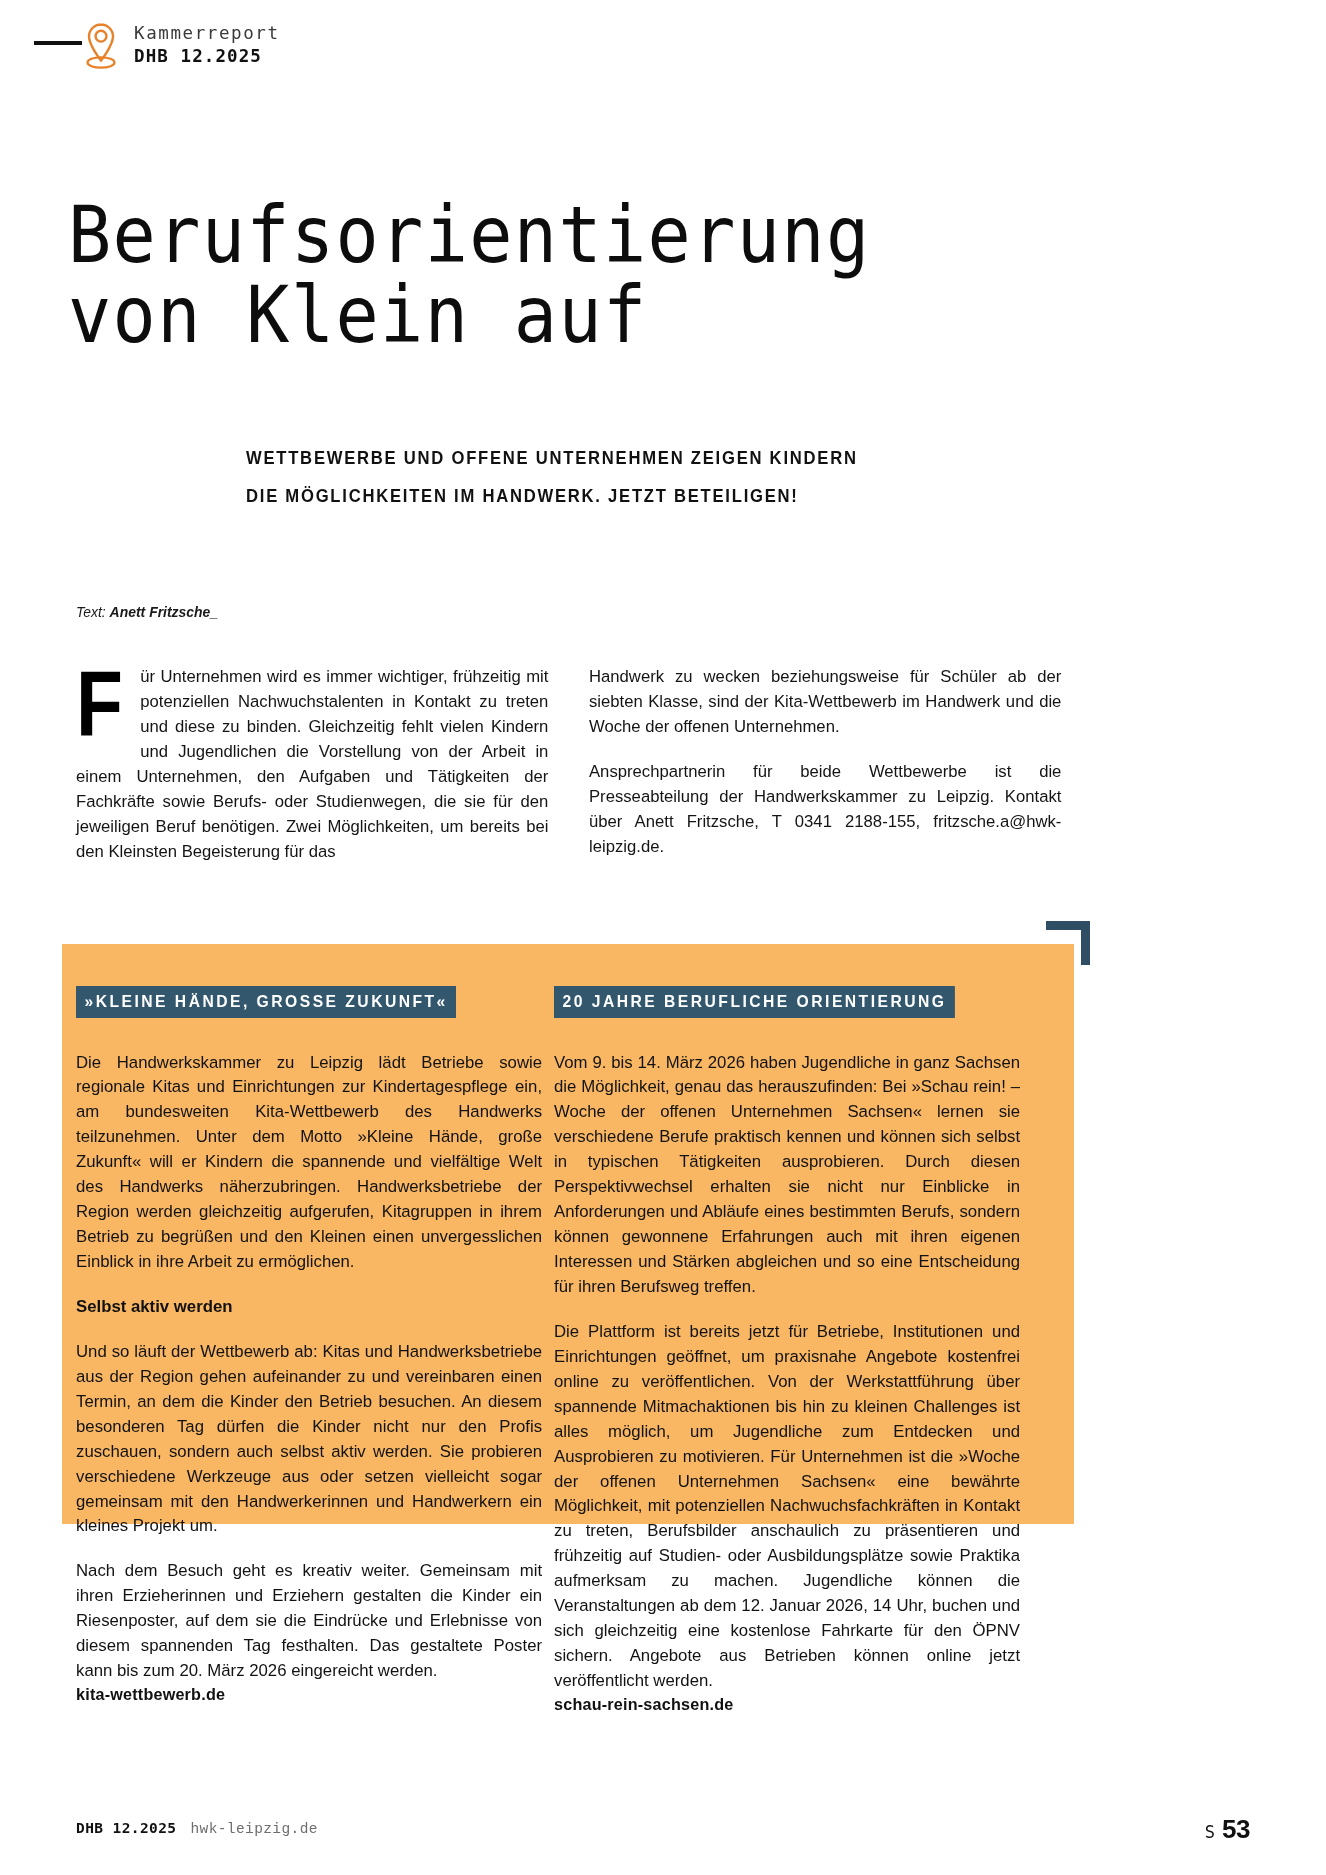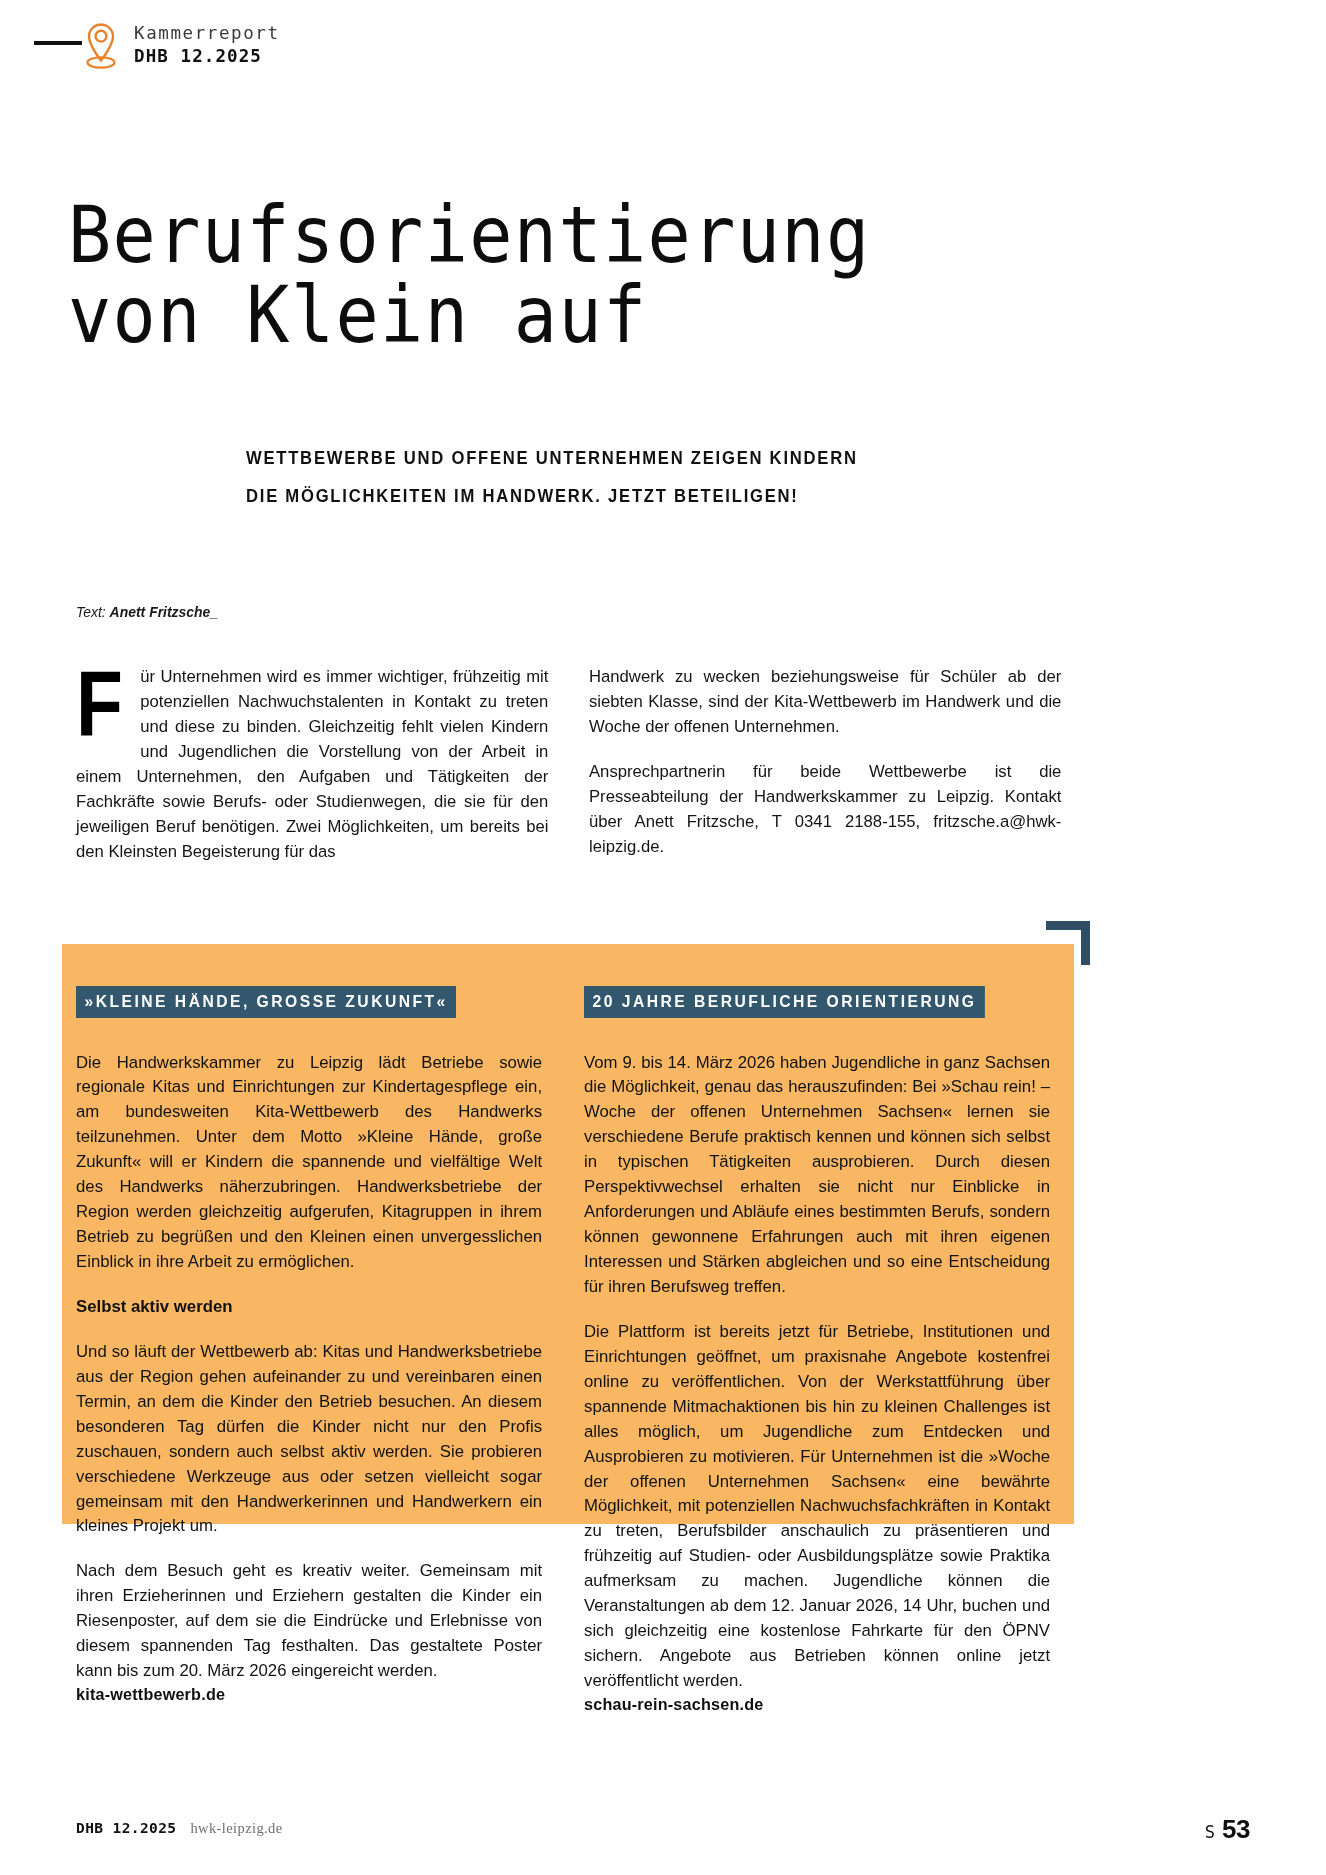--- a/index.html
+++ b/index.html
@@ -179,21 +179,20 @@
     width: 9px; height: 44px;
     background: #2f4e63;
   }
 
   .panel-cols {
     position: absolute;
     left: 76px;
     top: 986px;
     width: 986px;
     display: flex;
-    gap: 30px;
   }
   .panel-col { width: 478px; }
 
   .badge {
     display: inline-block;
     background: #33586e;
     color: #ffffff;
     font-weight: bold;
     font-size: 16.5px;
     letter-spacing: 2.6px;
@@ -241,21 +240,21 @@
     gap: 14px;
   }
   .footer-dhb {
     font-family: "DejaVu Sans Mono", monospace;
     font-weight: bold;
     font-size: 14.5px;
     letter-spacing: 0.4px;
     color: #111111;
   }
   .footer-url {
-    font-family: Liberation Serif, serif;
+    font-family: Liberation Mono, monospace;
     font-size: 14.5px;
     letter-spacing: 0.4px;
     color: #6e6e6e;
   }
   .pagenum {
     position: absolute;
     right: 76px;
     top: 1814px;
     display: flex;
     align-items: baseline;

